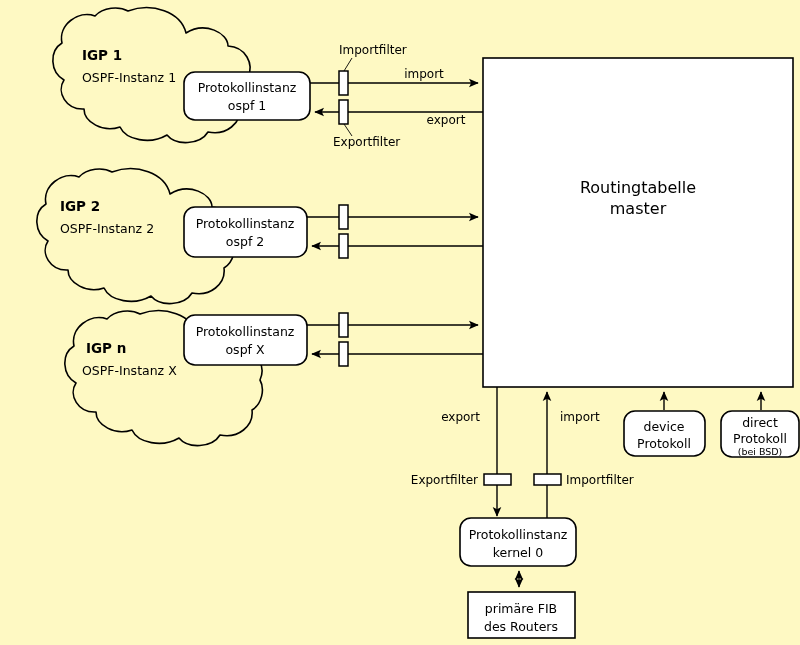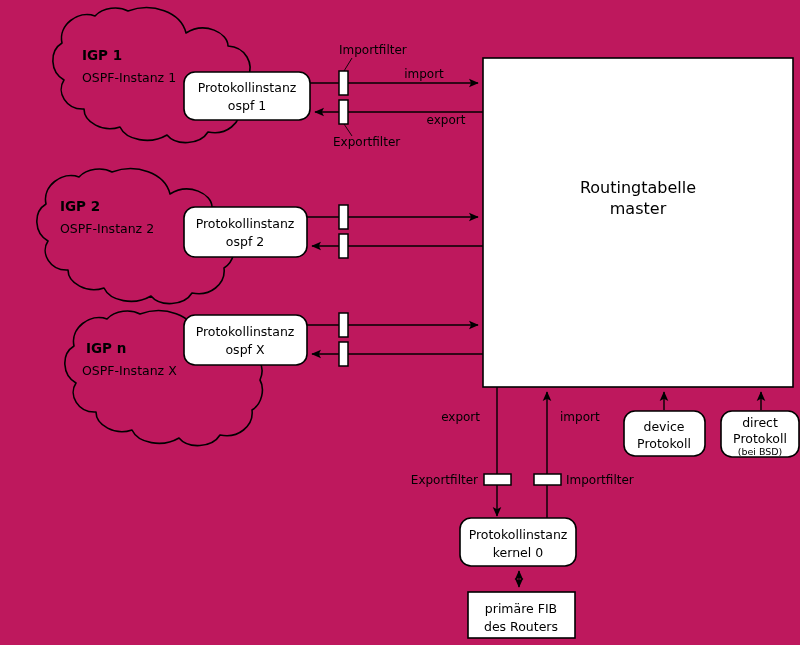--- a/index.html
+++ b/index.html
@@ -4,21 +4,21 @@
 <style>
   html, body {
     margin: 0;
     padding: 0;
     background: #ffffff;
   }
   #diagram-root {
     position: relative;
     width: 800px;
     height: 645px;
-    background: #be185d;
+    background: #fef9c3;
     font-family: "DejaVu Sans", "Liberation Sans", sans-serif;
     overflow: hidden;
   }
   svg#scene {
     display: block;
     width: 800px;
     height: 645px;
   }
   .stroke {
     fill: none;

